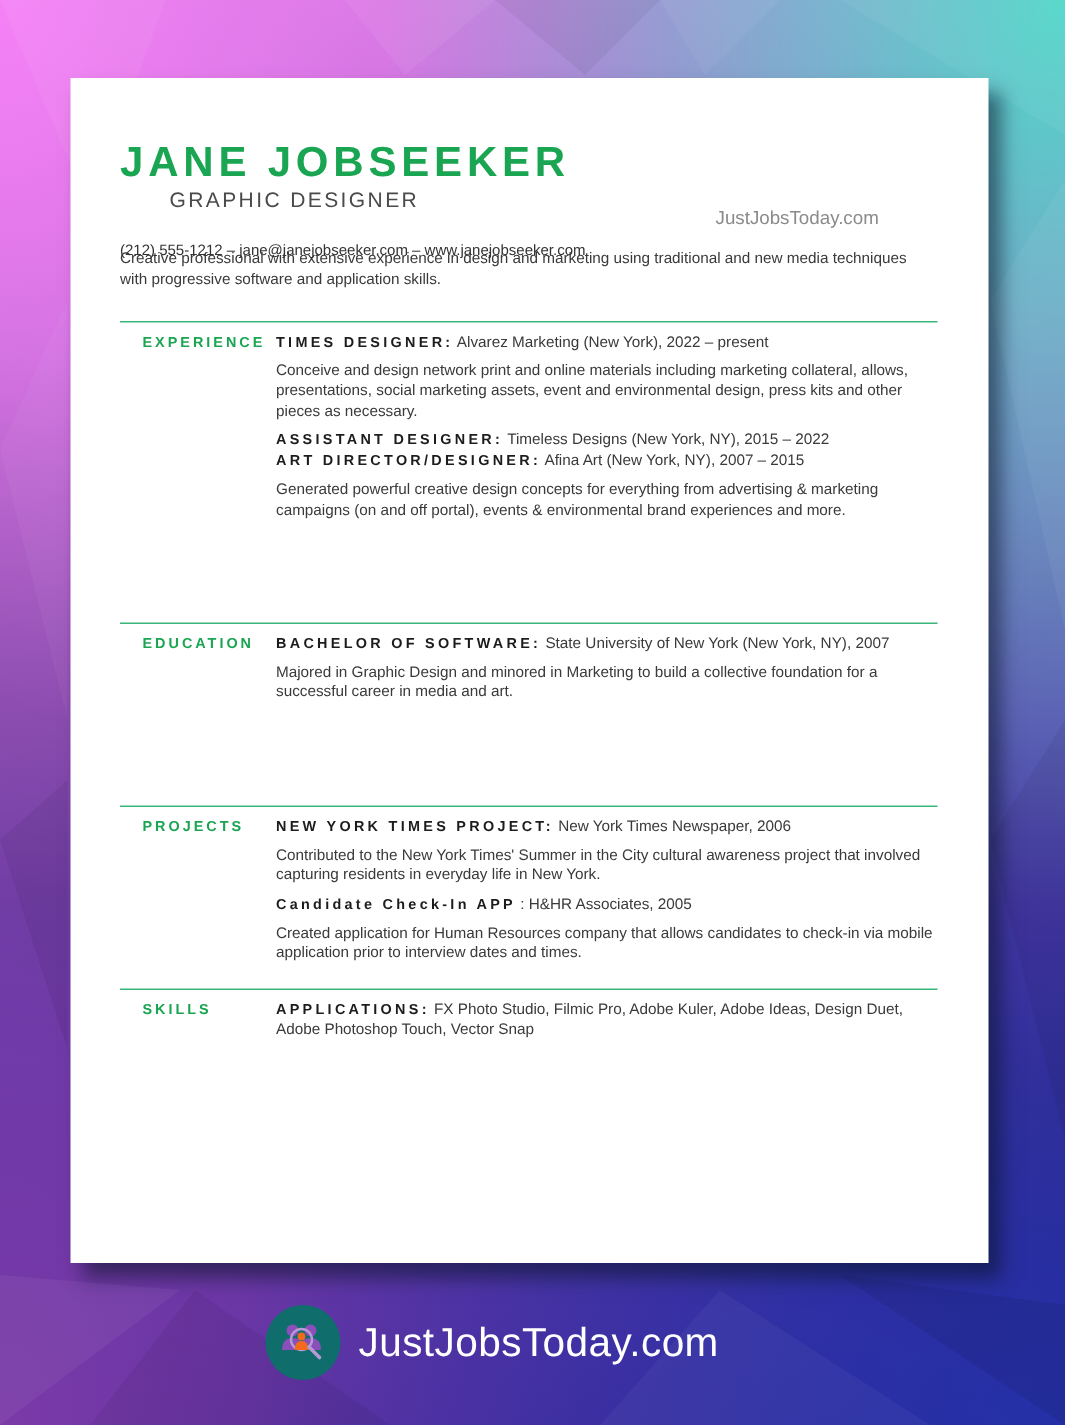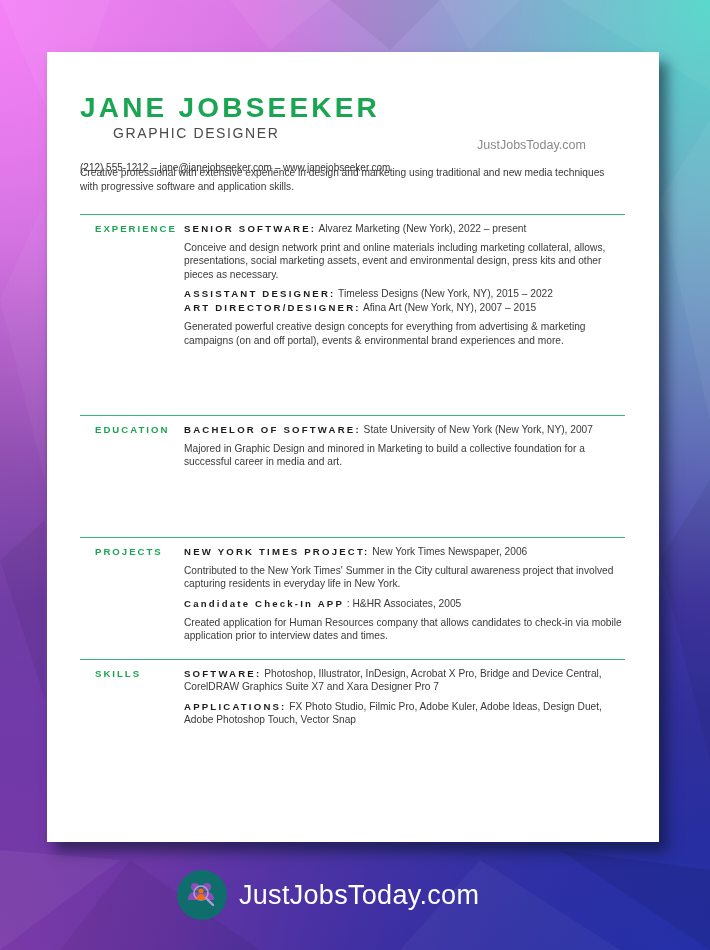--- a/index.html
+++ b/index.html
@@ -103,21 +103,21 @@
   <div class="name">JANE JOBSEEKER</div>
   <div class="title">GRAPHIC DESIGNER</div>
   <div class="contact">(212) 555-1212 – jane@janejobseeker.com – www.janejobseeker.com</div>
   <div class="watermark">JustJobsToday.com</div>
   <div class="summary">Creative professional with extensive experience in design and marketing using traditional and new media techniques with progressive software and application skills.</div>
 
   <div class="section" style="top:162px;">
     <div class="sec-label">EXPERIENCE</div>
     <div class="sec-body">
       <div class="entry">
-        <div class="entry-head"><span class="role">SENIOR SOFTWARE:</span><span> Alvarez Marketing (New York), 2022 – present</span></div>
+        <div class="entry-head"><span class="role">TIMES DESIGNER:</span><span> Alvarez Marketing (New York), 2022 – present</span></div>
         <div class="entry-desc">Conceive and design network print and online materials including marketing collateral, allows, presentations, social marketing assets, event and environmental design, press kits and other pieces as necessary.</div>
       </div>
       <div class="entry">
         <div class="entry-head"><span class="role">ASSISTANT DESIGNER:</span><span> Timeless Designs (New York, NY), 2015 – 2022</span></div>
       </div>
       <div class="entry">
         <div class="entry-head"><span class="role">ART DIRECTOR/DESIGNER:</span><span> Afina Art (New York, NY), 2007 – 2015</span></div>
         <div class="entry-desc">Generated powerful creative design concepts for everything from advertising &amp; marketing campaigns (on and off portal), events &amp; environmental brand experiences and more.</div>
       </div>
     </div>
@@ -143,21 +143,20 @@
       <div class="entry">
         <div class="entry-head"><span class="role">Candidate Check-In APP</span><span> : H&amp;HR Associates, 2005</span></div>
         <div class="entry-desc">Created application for Human Resources company that allows candidates to check-in via mobile application prior to interview dates and times.</div>
       </div>
     </div>
   </div>
 
   <div class="section" style="top:607px;">
     <div class="sec-label">SKILLS</div>
     <div class="sec-body">
-      <div class="skill"><span class="role">SOFTWARE:</span><span> Photoshop, Illustrator, InDesign, Acrobat X Pro, Bridge and Device Central,  CorelDRAW Graphics Suite X7 and Xara Designer Pro 7</span></div>
       <div class="skill"><span class="role">APPLICATIONS:</span><span> FX Photo Studio,  Filmic Pro,  Adobe Kuler,  Adobe Ideas, Design Duet,  Adobe Photoshop Touch,  Vector Snap</span></div>
     </div>
   </div>
 </div>
 
 <div class="brand">
   <div class="brand-logo">
     <svg width="34" height="34" viewBox="0 0 34 34">
       <circle cx="10" cy="9" r="4" fill="#8a4fb8"></circle>
       <path d="M3 22 q0 -8 7 -8 q7 0 7 8 z" fill="#8a4fb8"></path>

